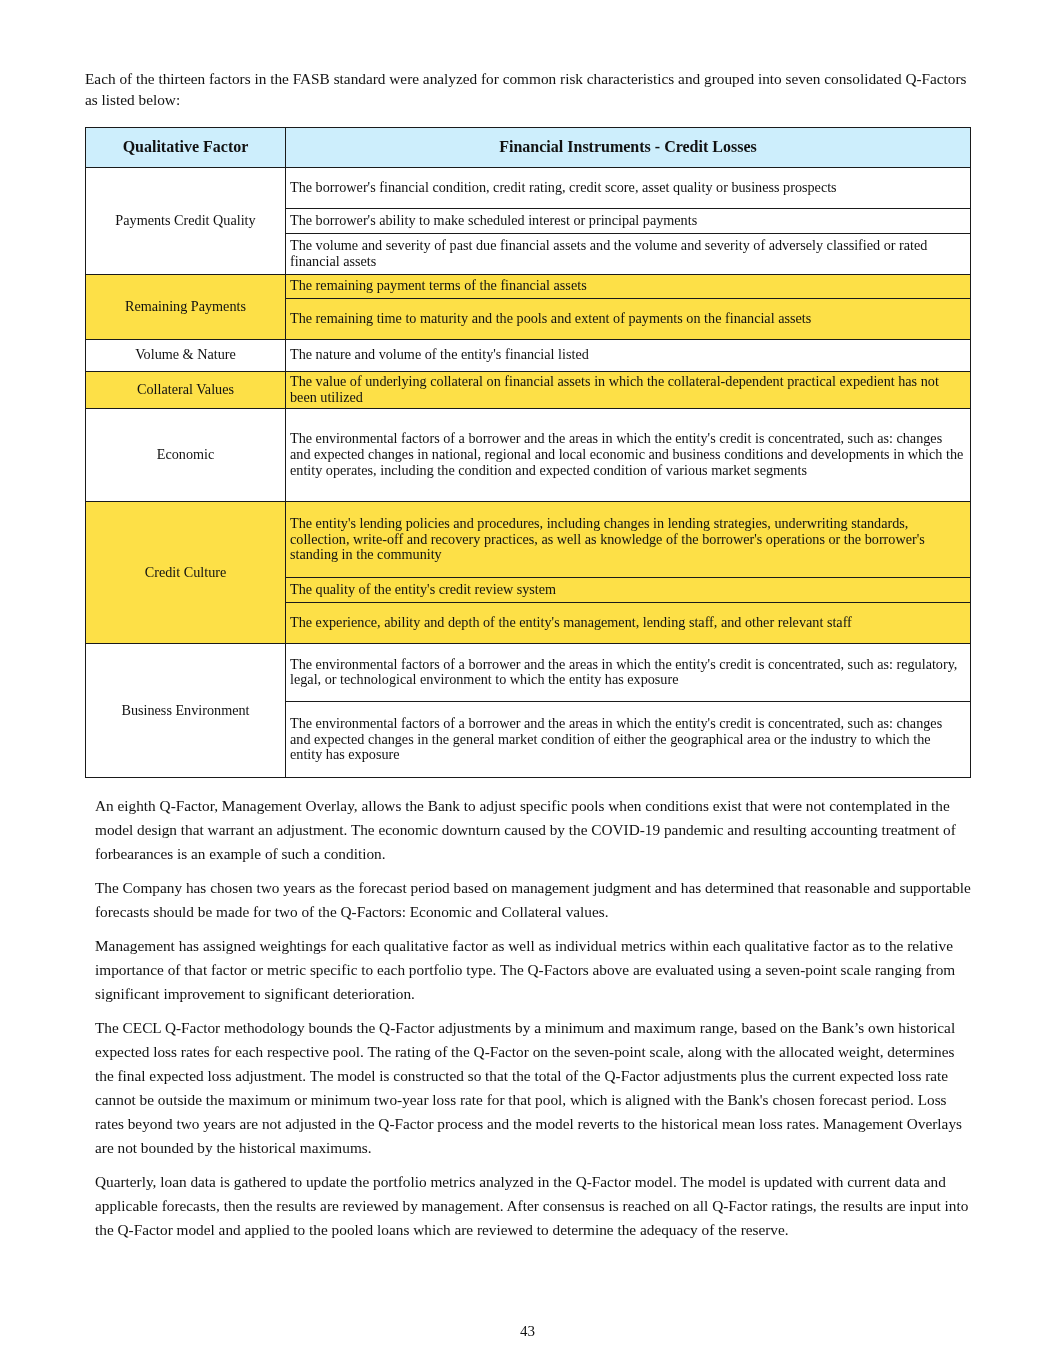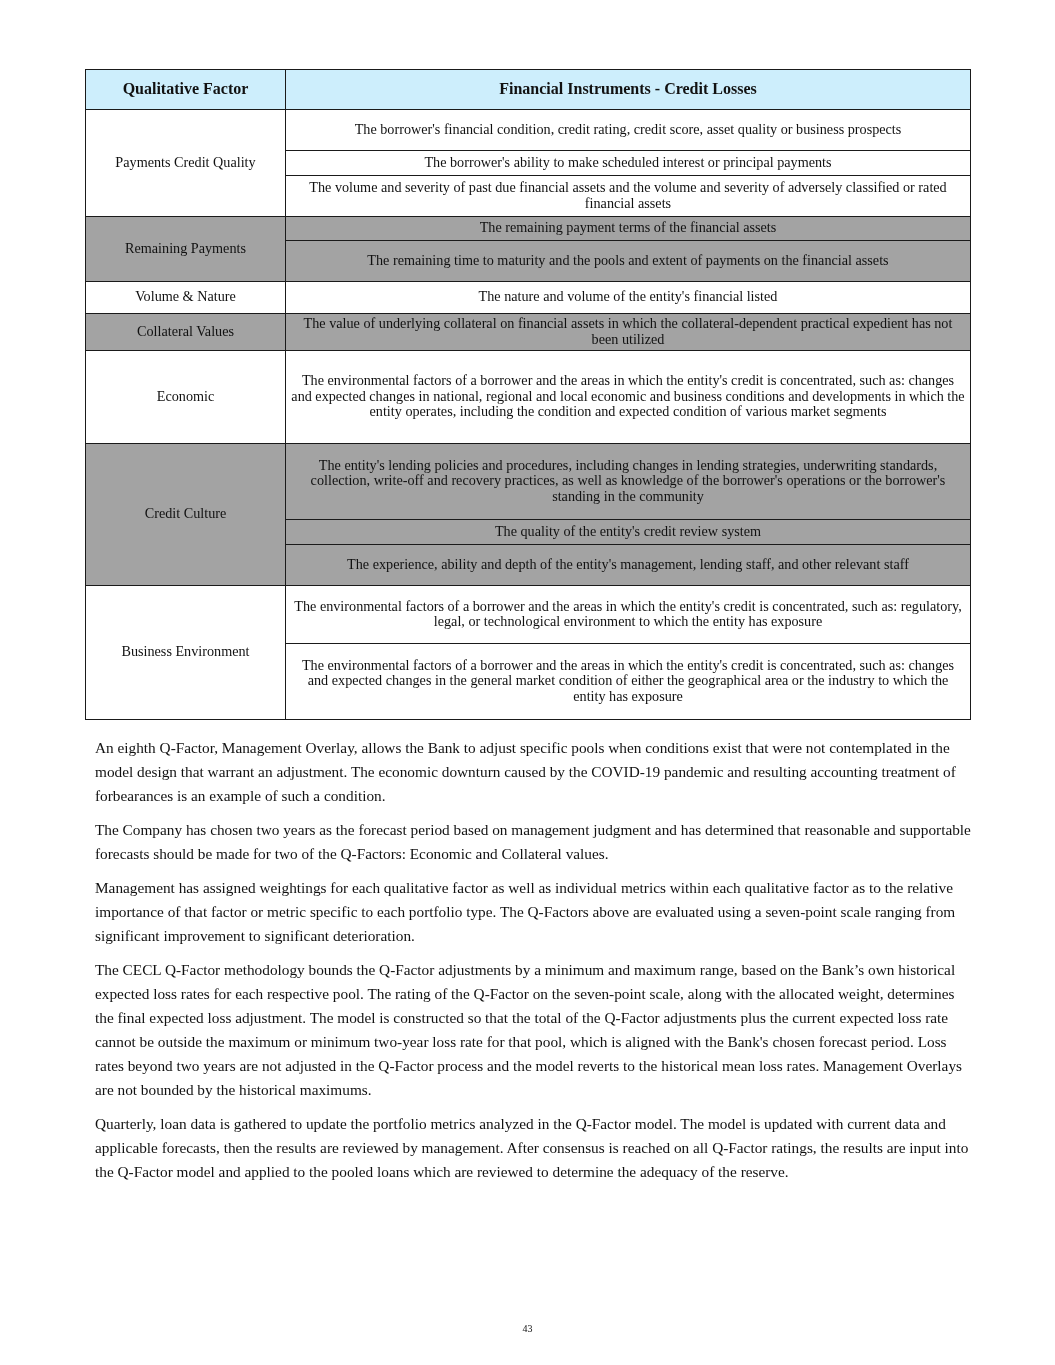--- a/index.html
+++ b/index.html
@@ -9,30 +9,31 @@
     color: #111; font-size: 15.3px;
   }
   .page { position: absolute; left: 85px; top: 69px; width: 886px; }
   p.para { margin: 0 0 10px 10px; line-height: 24px; }
   p.intro { margin: 0 0 17px 0; line-height: 20.6px; }
   table.qf {
     width: 886px; border-collapse: collapse; table-layout: fixed;
     font-size: 14.2px; line-height: 15.6px; margin-bottom: 16px;
   }
   table.qf col.c1 { width: 200px; }
-  table.qf td, table.qf th { border: 1.6px solid #1a1a1a; padding: 2px 4px 3px 4px; vertical-align: middle; text-align: center; }
+  table.qf td, table.qf th { border: 1.6px solid #1a1a1a; padding: 2px 4px 3px 4px; vertical-align: middle; }
   table.qf th { background: #cdeefc; font-weight: bold; text-align: center; height: 34px; font-size: 16px; }
   table.qf td.factor { text-align: center; }
-  tr.blue td { background: #a3a3a3; }
-  .page-num { position: absolute; left: 0; width: 1055px; top: 1323px; text-align: center; font-size: 10px; }
+  tr.blue td { background: #fde047; }
+  .page-num { position: absolute; left: 0; width: 1055px; top: 1323px; text-align: center; font-size: 15px; }
 </style>
 </head>
 <body>
 
 <div class="page">
+  <p class="intro">Each of the thirteen factors in the FASB standard were analyzed for common risk characteristics and grouped into seven consolidated Q-Factors as listed below:</p>
 
   <table class="qf">
     <colgroup>
         <col class="c1">
         <col class="c2">
       </colgroup>
     <thead>
       <tr>
         <th>Qualitative Factor</th>
         <th>Financial Instruments - Credit Losses</th>

